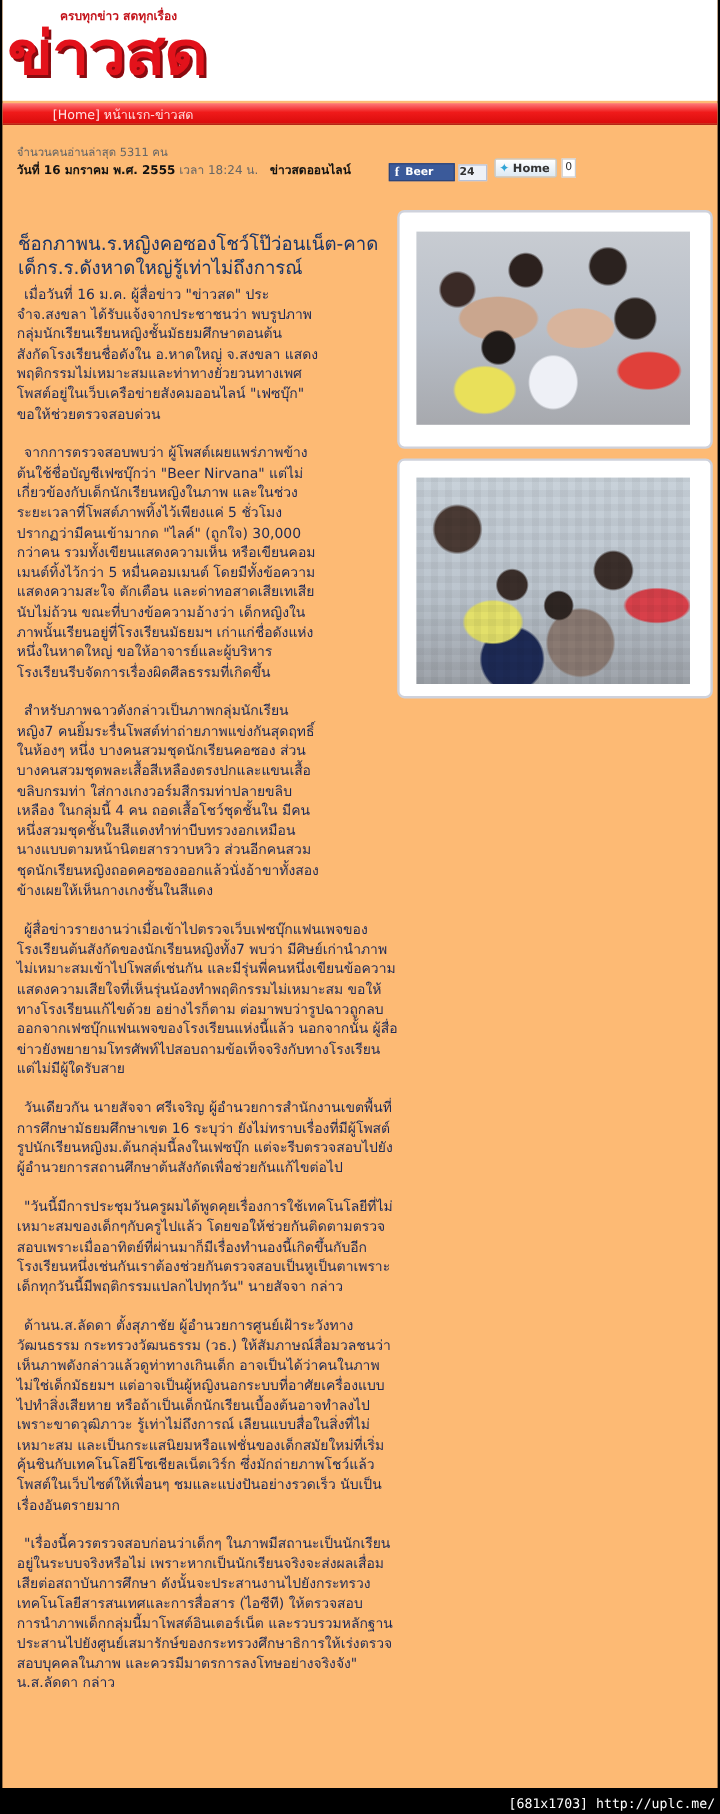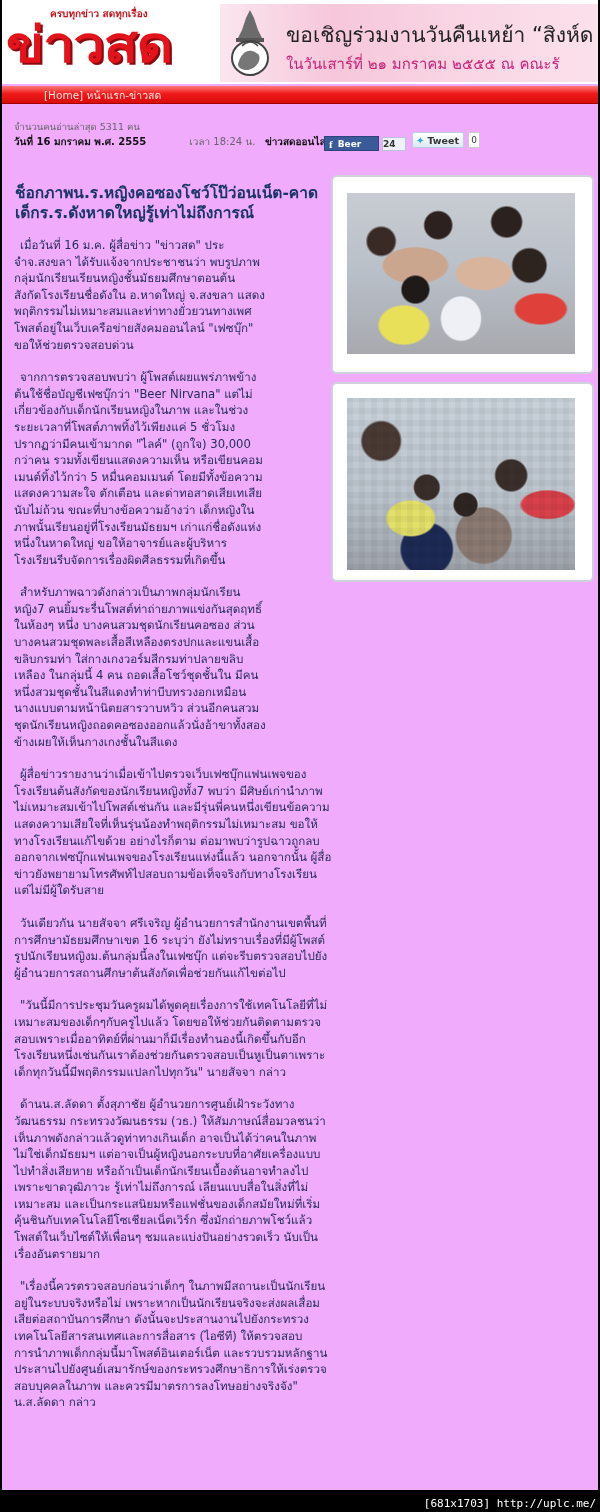--- a/index.html
+++ b/index.html
@@ -1,21 +1,21 @@
 <!DOCTYPE html>
 <html><head>
 <meta charset="utf-8">
 <style>
   * { box-sizing: border-box; margin: 0; padding: 0; }
   html, body { width: 600px; height: 1512px; background: #000; overflow: hidden; }
   body { font-family: "DejaVu Sans", "Liberation Sans", sans-serif; position: relative; }
 
   .page {
     position: absolute; left: 2px; top: 0; width: 596px; height: 1490px;
-    background: #f0abfc; overflow: hidden;
+    background: #fdba74; overflow: hidden;
   }
 
   
   .header { position: absolute; left: 0; top: 0; width: 596px; height: 84px; background: #fff; }
   .logo { position: absolute; left: 4px; top: 2px; width: 184px; height: 76px; }
   .logo-tag {
     position: absolute; left: 44px; top: 4px; font-size: 10px; font-weight: bold;
     color: #c4141b; letter-spacing: 0px; white-space: nowrap;
   }
   .logo-main {
@@ -48,21 +48,21 @@
     position: absolute; left: 0; top: 86px; width: 596px; height: 18px;
     background: linear-gradient(180deg, #ff7b7b 0%, #f01a1a 45%, #d90c0c 100%);
     border-bottom: 1px solid #a30000;
   }
   .crumb-text { position: absolute; left: 10px; top: 1px; font-size: 10.5px; color: #ffe2e2; white-space: nowrap; padding-left: 32px; }
 
   
   .reads { position: absolute; left: 12px; top: 119px; font-size: 9.5px; color: #666; white-space: nowrap; }
   .dateline { position: absolute; left: 12px; top: 134px; font-size: 10px; color: #111; white-space: nowrap; }
   .dateline b { font-weight: bold; }
-  .dateline .t { color: #666; font-weight: normal; margin-left: 40px; }
+  .dateline .t { color: #666; font-weight: normal; }
 
   .fb-share {
     position: absolute; left: 322px; top: 136px; width: 55px; height: 15px;
     background: #3b5a9a; border: 1px solid #2d4478; color: #fff; font-size: 9px; font-weight: bold;
     display: flex; align-items: center; padding-left: 4px; gap: 5px;
   }
   .fb-share .f { font-size: 11px; font-weight: bold; font-family: "Liberation Serif", serif; }
   .fb-count {
     position: absolute; left: 380px; top: 137px; width: 24px; height: 14px;
     border: 1px solid #b8c2d8; background: #eef1f7; font-size: 9px; font-weight: bold;
@@ -74,21 +74,21 @@
     font-size: 9.5px; font-weight: bold; color: #333; display: flex; align-items: center; gap: 3px; padding-left: 3px;
   }
   .tw-btn .bird { color: #2fa4d6; font-size: 10px; }
   .tw-count {
     position: absolute; left: 466px; top: 132px; width: 12px; height: 16px;
     border: 1px solid #ccc; background: #fff; font-size: 9px; text-align: center; line-height: 14px; color: #333;
   }
 
   
   .headline {
-    position: absolute; left: 13px; top: 183px; width: 310px; font-size: 15.5px; font-weight: bold;
+    position: absolute; left: 13px; top: 193px; width: 310px; font-size: 15.5px; font-weight: normal;
     color: #183468; line-height: 20px;
   }
 
   .article { position: absolute; left: 12px; top: 237px; width: 318px; }
   .para {
     font-size: 11.6px; line-height: 16.6px; color: #1f2a55; margin-bottom: 16px;
     text-indent: 6px; white-space: pre-line;
   }
 
   
@@ -138,31 +138,20 @@
 <body>
 
 <div class="page">
 
   <div class="header">
     <div class="logo">
       <span class="logo-tag">ครบทุกข่าว สดทุกเรื่อง</span>
       <span class="logo-main">ข่าวสด</span>
     </div>
 
-    <div class="banner">
-      <svg class="banner-emblem" viewBox="0 0 44 70">
-        <path d="M22 2 L26 10 L30 22 L34 30 L10 30 L14 22 L18 10 Z" fill="#6b6b6b"></path>
-        <rect x="8" y="30" width="28" height="4" fill="#555"></rect>
-        <ellipse cx="22" cy="50" rx="18" ry="17" fill="#fff" stroke="#444" stroke-width="2"></ellipse>
-        <path d="M10 56 C14 42, 22 40, 30 46 C34 50, 30 60, 20 62 C14 62, 10 60, 10 56 Z" fill="#777"></path>
-        <path d="M14 38 Q22 30 30 38" stroke="#444" fill="none" stroke-width="1.5"></path>
-      </svg>
-      <div class="banner-line1">ขอเชิญร่วมงานวันคืนเหย้า “สิงห์ด</div>
-      <div class="banner-line2">ในวันเสาร์ที่ ๒๑ มกราคม ๒๕๕๕ ณ คณะรั</div>
-    </div>
   </div>
 
   <div class="crumb-bar">
     <span class="crumb-text">[Home] หน้าแรก-ข่าวสด</span>
   </div>
 
   <div class="reads">จำนวนคนอ่านล่าสุด 5311 คน</div>
   <div class="dateline">
     <b>วันที่ 16 มกราคม พ.ศ. 2555</b>
     <span class="t">เวลา 18:24 น.</span>
@@ -171,21 +160,21 @@
   </div>
 
   <div class="fb-share">
     <span class="f">f</span>
     <span>Beer</span>
   </div>
   <div class="fb-count">24</div>
 
   <div class="tw-btn">
     <span class="bird">✦</span>
-    <span>Tweet</span>
+    <span>Home</span>
   </div>
   <div class="tw-count">0</div>
 
   <h1 class="headline">ช็อกภาพน.ร.หญิงคอซองโชว์โป๊ว่อนเน็ต-คาดเด็กร.ร.ดังหาดใหญ่รู้เท่าไม่ถึงการณ์</h1>
 
   <div class="article">
     <p class="para" style="width:252px">เมื่อวันที่ 16 ม.ค. ผู้สื่อข่าว "ข่าวสด" ประจำจ.สงขลา ได้รับแจ้งจากประชาชนว่า พบรูปภาพกลุ่มนักเรียนเรียนหญิงชั้นมัธยมศึกษาตอนต้น สังกัดโรงเรียนชื่อดังใน อ.หาดใหญ่ จ.สงขลา แสดงพฤติกรรมไม่เหมาะสมและท่าทางยั่วยวนทางเพศ โพสต์อยู่ในเว็บเครือข่ายสังคมออนไลน์ "เฟซบุ๊ก" ขอให้ช่วยตรวจสอบด่วน</p>
     <p class="para" style="width:252px">จากการตรวจสอบพบว่า ผู้โพสต์เผยแพร่ภาพข้างต้นใช้ชื่อบัญชีเฟซบุ๊กว่า "Beer Nirvana" แต่ไม่เกี่ยวข้องกับเด็กนักเรียนหญิงในภาพ และในช่วงระยะเวลาที่โพสต์ภาพทิ้งไว้เพียงแค่ 5 ชั่วโมง ปรากฏว่ามีคนเข้ามากด "ไลค์" (ถูกใจ) 30,000 กว่าคน รวมทั้งเขียนแสดงความเห็น หรือเขียนคอมเมนต์ทิ้งไว้กว่า 5 หมื่นคอมเมนต์ โดยมีทั้งข้อความแสดงความสะใจ ตักเตือน และด่าทอสาดเสียเทเสียนับไม่ถ้วน ขณะที่บางข้อความอ้างว่า เด็กหญิงในภาพนั้นเรียนอยู่ที่โรงเรียนมัธยมฯ เก่าแก่ชื่อดังแห่งหนึ่งในหาดใหญ่ ขอให้อาจารย์และผู้บริหารโรงเรียนรีบจัดการเรื่องผิดศีลธรรมที่เกิดขึ้น</p>
     <p class="para" style="width:252px">สำหรับภาพฉาวดังกล่าวเป็นภาพกลุ่มนักเรียนหญิง7 คนยิ้มระรื่นโพสต์ท่าถ่ายภาพแข่งกันสุดฤทธิ์ในห้องๆ หนึ่ง บางคนสวมชุดนักเรียนคอซอง ส่วนบางคนสวมชุดพละเสื้อสีเหลืองตรงปกและแขนเสื้อขลิบกรมท่า ใส่กางเกงวอร์มสีกรมท่าปลายขลิบเหลือง ในกลุ่มนี้ 4 คน ถอดเสื้อโชว์ชุดชั้นใน มีคนหนึ่งสวมชุดชั้นในสีแดงทำท่าบีบทรวงอกเหมือนนางแบบตามหน้านิตยสารวาบหวิว ส่วนอีกคนสวมชุดนักเรียนหญิงถอดคอซองออกแล้วนั่งอ้าขาทั้งสองข้างเผยให้เห็นกางเกงชั้นในสีแดง</p>
     <p class="para" style="width:318px">ผู้สื่อข่าวรายงานว่าเมื่อเข้าไปตรวจเว็บเฟซบุ๊กแฟนเพจของโรงเรียนต้นสังกัดของนักเรียนหญิงทั้ง7 พบว่า มีศิษย์เก่านำภาพไม่เหมาะสมเข้าไปโพสต์เช่นกัน และมีรุ่นพี่คนหนึ่งเขียนข้อความแสดงความเสียใจที่เห็นรุ่นน้องทำพฤติกรรมไม่เหมาะสม ขอให้ทางโรงเรียนแก้ไขด้วย อย่างไรก็ตาม ต่อมาพบว่ารูปฉาวถูกลบออกจากเฟซบุ๊กแฟนเพจของโรงเรียนแห่งนี้แล้ว นอกจากนั้น ผู้สื่อข่าวยังพยายามโทรศัพท์ไปสอบถามข้อเท็จจริงกับทางโรงเรียน แต่ไม่มีผู้ใดรับสาย</p>

